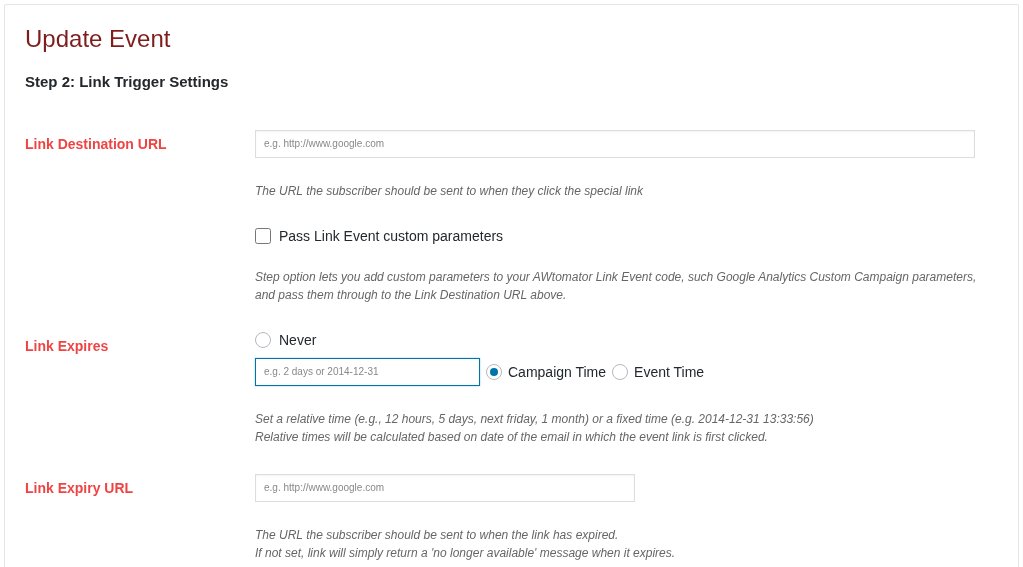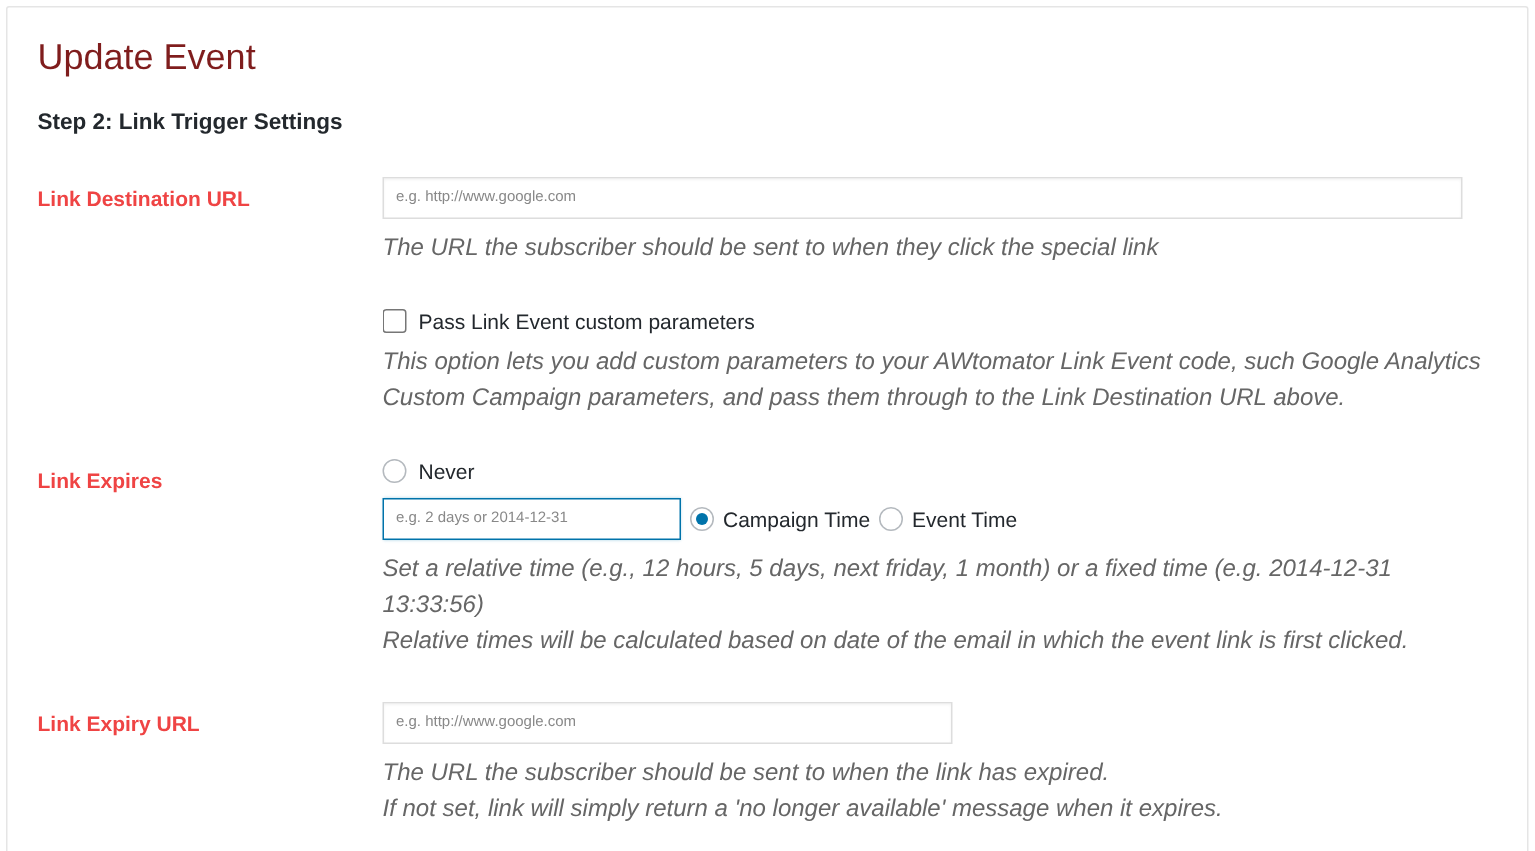--- a/index.html
+++ b/index.html
@@ -18,21 +18,21 @@
     }
     h1 {
       font-size: 24px;
       font-weight: 400;
       margin-bottom: 20px;
       color: #7f1d1d;
     }
     .step-title {
       font-size: 15px;
       font-weight: 700;
-      margin-bottom: 28px;
+      margin-bottom: 40px;
       color: #23282d;
     }
     .form-row {
       display: flex;
       align-items: flex-start;
       margin-bottom: 28px;
     }
     .form-label {
       width: 230px;
       flex-shrink: 0;
@@ -51,30 +51,30 @@
       font-size: 10px;
       line-height: 1.4;
       border-radius: 0;
       color: #555;
       box-shadow: inset 0 1px 2px rgba(0,0,0,0.05);
       font-family: Liberation Sans, sans-serif;
     }
     input[type="text"].full { width: 100%; max-width: 720px; }
     input[type="text"].medium { width: 380px; }
     input[type="text"].small {
-      width: 199px;
+      width: 225px;
       border: 1px solid #0073aa;
       box-shadow: 0 0 2px rgba(30,140,190,0.4);
     }
     input[type="text"]::placeholder { color: #888; }
     .description {
-      margin-top: 8px;
+      margin-top: 24px;
       font-style: italic;
       color: #666;
-      font-size: 16px;
+      font-size: 12px;
       line-height: 1.5;
     }
     .checkbox-row {
       display: flex;
       align-items: center;
       gap: 8px;
       margin-bottom: 8px;
     }
     input[type="checkbox"] {
       width: 16px;
@@ -134,21 +134,21 @@
     </div>
   </div>
 
   <div class="form-row">
     <div class="form-label"></div>
     <div class="form-field">
       <div class="checkbox-row">
         <input type="checkbox" style="">
         <span class="checkbox-label">Pass Link Event custom parameters</span>
       </div>
-      <div class="description">This option lets you add custom parameters to your AWtomator Link Event code, such Google Analytics Custom Campaign parameters, and pass them through to the Link Destination URL above.</div>
+      <div class="description">Step option lets you add custom parameters to your AWtomator Link Event code, such Google Analytics Custom Campaign parameters, and pass them through to the Link Destination URL above.</div>
     </div>
   </div>
 
   <div class="form-row">
     <div class="form-label">Link Expires</div>
     <div class="form-field">
       <div class="radio-row">
         <input type="radio" name="expiry" style="">
         <span class="radio-label">Never</span>
       </div>

